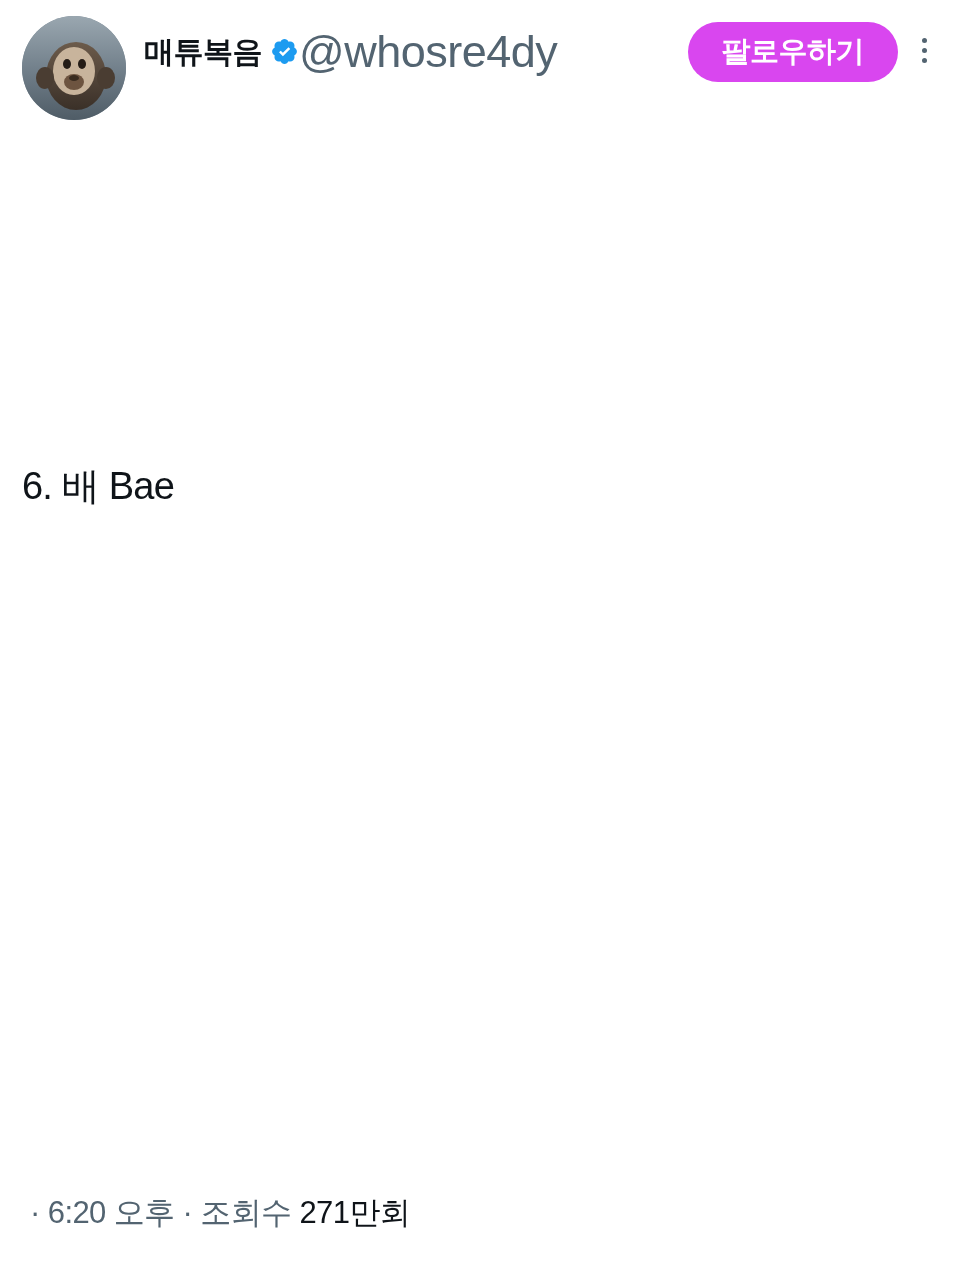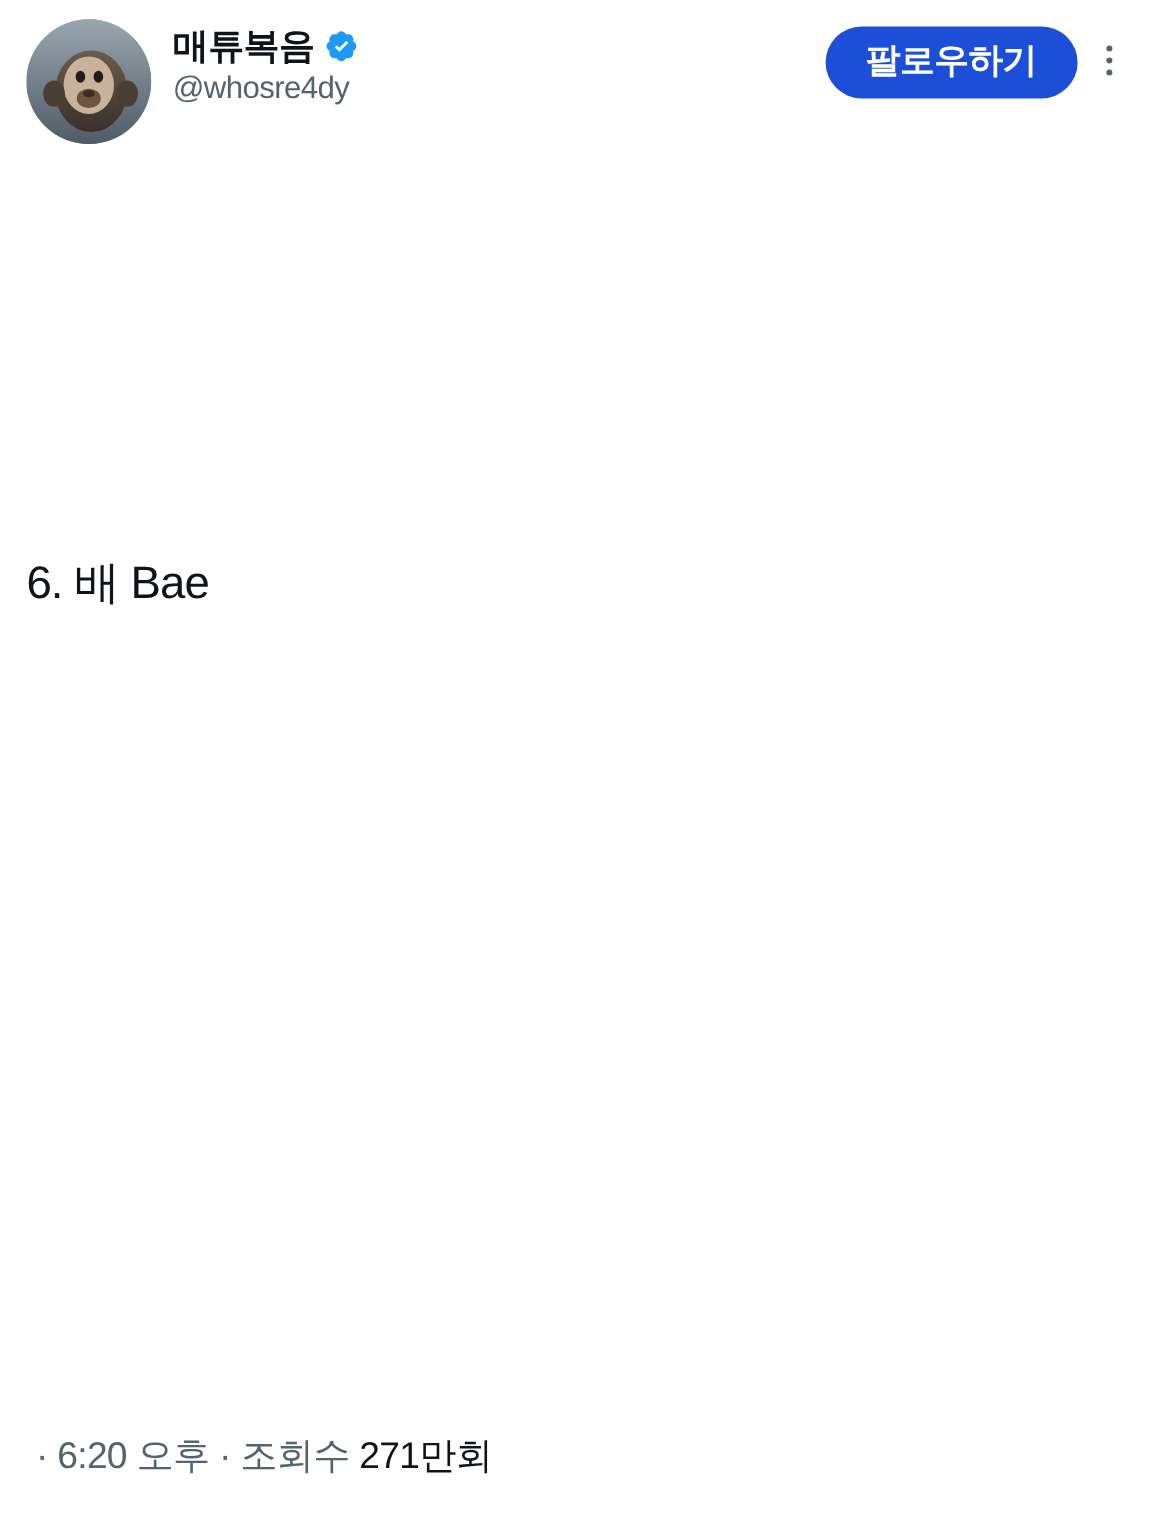--- a/index.html
+++ b/index.html
@@ -38,21 +38,21 @@
     overflow: hidden;
     position: relative;
     background: #7b8a96;
     margin-top: -2px;
   }
   .avatar svg { display: block; width: 100%; height: 100%; }
 
   .names {
     margin-left: 18px;
     display: flex;
-    flex-direction: column;
+    flex-direction: row;
     justify-content: flex-start;
     padding-top: 4px;
   }
   .name-row {
     display: flex;
     align-items: center;
     gap: 8px;
   }
   .display-name {
     font-size: 30px;
@@ -62,36 +62,36 @@
     line-height: 1.1;
   }
   .verified {
     width: 29px;
     height: 29px;
     display: inline-block;
     flex: 0 0 29px;
   }
   .verified svg { display: block; width: 100%; height: 100%; }
   .handle {
-    font-size: 26px;
+    font-size: 45px;
     color: #536471;
     line-height: 1.25;
     margin-top: 2px;
     letter-spacing: -0.5px;
   }
 
   .header-right {
     margin-left: auto;
     display: flex;
     align-items: flex-start;
     gap: 6px;
     padding-top: 4px;
   }
   .follow-btn {
-    background: #1d4ed8;
+    background: #d946ef;
     color: #ffffff;
     border: none;
     border-radius: 999px;
     font-size: 29px;
     font-weight: bold;
     padding: 14px 34px;
     cursor: pointer;
     font-family: "Liberation Sans", "DejaVu Sans", sans-serif;
     letter-spacing: -0.5px;
     line-height: 1.1;

